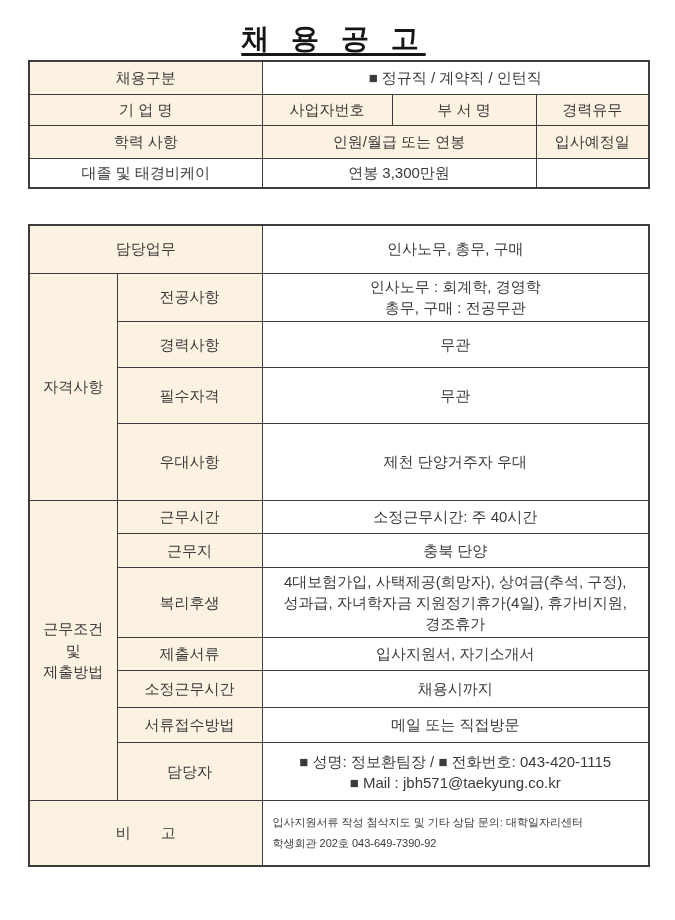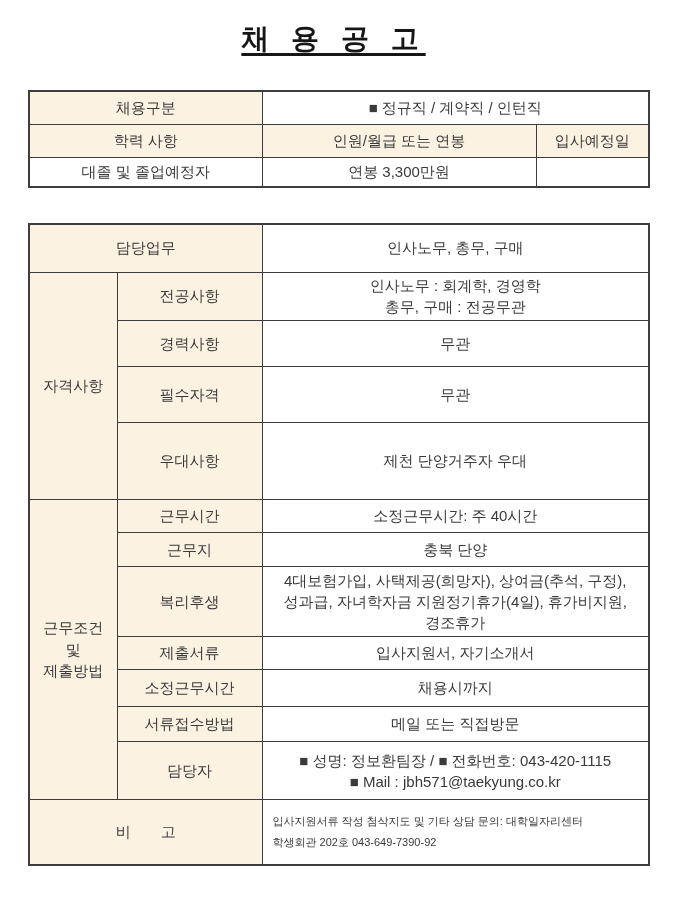--- a/index.html
+++ b/index.html
@@ -23,21 +23,21 @@
     text-decoration:underline;
     text-decoration-thickness:2.5px;
     text-underline-offset:5px;
   }
   table.t{
     border-collapse:collapse;table-layout:fixed;
     width:620px;margin-left:28px;
     font-size:15px;
     border:2px solid var(--border);
   }
-  table.t1{margin-top:32px;border-radius:22px;}
+  table.t1{margin-top:2px;border-radius:22px;}
   table.t2{margin-top:35px;}
   td{
     border:1.5px solid var(--border);
     text-align:center;vertical-align:middle;
     padding:2px 5px;
     white-space:pre-line;
     line-height:1.45;
     overflow:hidden;
   }
   td.hd{background:var(--header-bg);}
@@ -59,27 +59,33 @@
       <col style="width:233px">
         <col style="width:130px">
         <col style="width:144px">
         <col style="width:113px">
     </colgroup>
     <tbody>
         <tr style="height:33px">
       <td class="hd">채용구분</td>
       <td colspan="3">■ 정규직 / 계약직 / 인턴직</td>
     </tr>
+    <tr style="height:31px">
+      <td class="hd">기 업 명</td>
+      <td class="hd">사업자번호</td>
+      <td class="hd">부 서 명</td>
+      <td class="hd">경력유무</td>
+    </tr>
     <tr style="height:33px">
       <td class="hd">학력 사항</td>
       <td class="hd" colspan="2">인원/월급 또는 연봉</td>
       <td class="hd">입사예정일</td>
     </tr>
     <tr style="height:30px">
-      <td>대졸 및 졸업예정자</td>
+      <td>대졸 및 태경비케이</td>
       <td colspan="2">연봉 3,300만원</td>
       <td></td>
     </tr>
   </tbody>
     </table>
 
   <table class="t t2">
     <colgroup>
       <col style="width:88px">
         <col style="width:145px">

